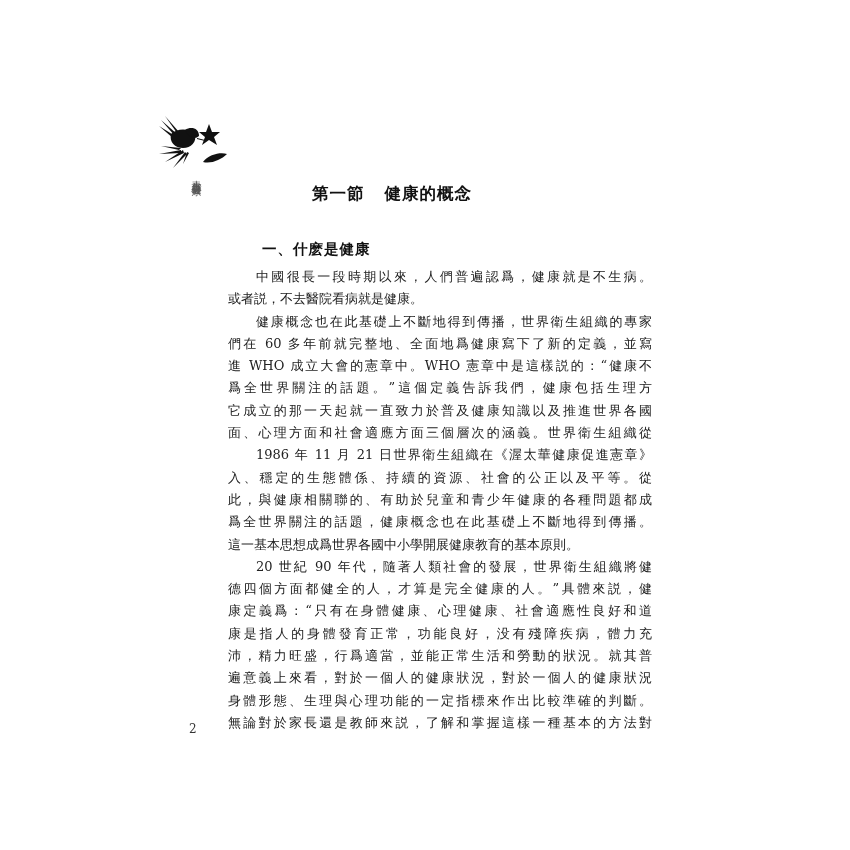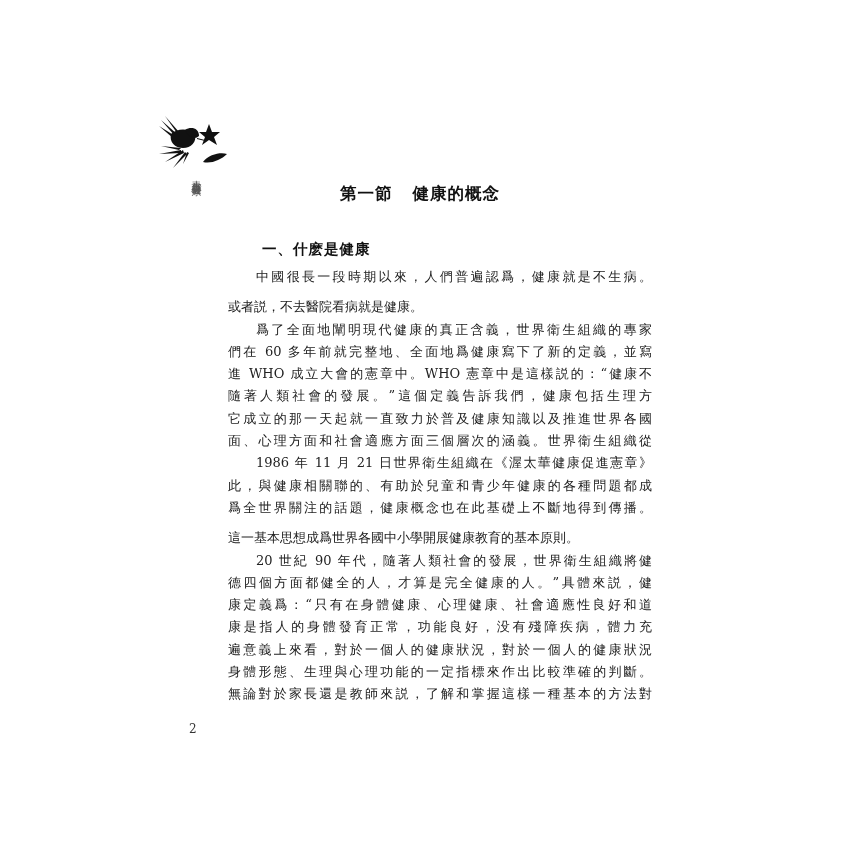--- a/index.html
+++ b/index.html
@@ -4,29 +4,29 @@
   <style>
     html, body { margin:0; padding:0; background:#ffffff; }
     body { width:850px; height:850px; position:relative; overflow:hidden;
       font-family: "DejaVu Serif", "Liberation Serif", serif; color:#1a1a1a; }
     .page { position:absolute; left:0; top:0; width:850px; height:850px; background:#fff; }
     .ornament { position:absolute; left:155px; top:112px; width:80px; height:62px; }
     .running-head { position:absolute; left:189px; top:172px; width:14px;
       font-size:10px; line-height:13px; color:#555; writing-mode:vertical-rl;
       letter-spacing:1px; }
     .chapter-title { position:absolute; left:0; width:784px; top:183px; text-align:center;
-      font-size:16.5px; font-weight:bold; color:#111; letter-spacing:1px;padding-left:28px; }
+      font-size:16.5px; font-weight:bold; color:#111; letter-spacing:1px; }
     .chapter-title .gap { display:inline-block; width:20px; }
     .section-heading { position:absolute; left:262px; top:240px; font-size:14.5px;
       font-family:"DejaVu Sans", "Liberation Sans", sans-serif; font-weight:bold; color:#111; letter-spacing:1px; }
     .body-text { position:absolute; left:228px; top:266px; width:424px; }
     .line { height:22.3px; font-size:13px; line-height:22.3px; white-space:nowrap;
       text-align:justify; text-align-last:justify; overflow:hidden; color:#222; }
     .line.indent { padding-left:28px; }
-    .line.last { text-align-last:left;margin-top:8px; }
+    .line.last { text-align-last:left; }
     .page-number { position:absolute; left:189px; top:722px; font-size:12px; color:#333; }
   </style>
 </head>
 <body>
 
 <div class="page">
 
   <svg class="ornament" viewBox="0 0 80 62">
     <g fill="#111">
 
@@ -55,33 +55,35 @@
 
   <div class="chapter-title">
     <span>第一節</span><span class="gap"></span><span>健康的概念</span>
   </div>
 
   <div class="section-heading">一、什麽是健康</div>
 
   <div class="body-text" id="body-text">
       <div class="line indent">中國很長一段時期以來，人們普遍認爲，健康就是不生病。</div>
       <div class="line last">或者説，不去醫院看病就是健康。</div>
-      <div class="line indent">爲了全面地闡明現代健康的真正含義，世界衛生組織的專家</div>
+      <div class="line indent">健康概念也在此基礎上不斷地得到傳播，世界衛生組織的專家</div>
       <div class="line">們在 60 多年前就完整地、全面地爲健康寫下了新的定義，並寫</div>
       <div class="line">進 WHO 成立大會的憲章中。WHO 憲章中是這樣説的：“健康不</div>
-      <div class="line">隨著人類社會的發展。”這個定義告訴我們，健康包括生理方</div>
+      <div class="line">爲全世界關注的話題。”這個定義告訴我們，健康包括生理方</div>
       <div class="line">它成立的那一天起就一直致力於普及健康知識以及推進世界各國</div>
       <div class="line">面、心理方面和社會適應方面三個層次的涵義。世界衛生組織從</div>
       <div class="line indent">1986 年 11 月 21 日世界衛生組織在《渥太華健康促進憲章》</div>
+      <div class="line">入、穩定的生態體係、持續的資源、社會的公正以及平等。從</div>
       <div class="line">此，與健康相關聯的、有助於兒童和青少年健康的各種問題都成</div>
       <div class="line">爲全世界關注的話題，健康概念也在此基礎上不斷地得到傳播。</div>
       <div class="line last">這一基本思想成爲世界各國中小學開展健康教育的基本原則。</div>
       <div class="line indent">20 世紀 90 年代，隨著人類社會的發展，世界衛生組織將健</div>
       <div class="line">德四個方面都健全的人，才算是完全健康的人。”具體來説，健</div>
       <div class="line">康定義爲：“只有在身體健康、心理健康、社會適應性良好和道</div>
       <div class="line">康是指人的身體發育正常，功能良好，没有殘障疾病，體力充</div>
+      <div class="line">沛，精力旺盛，行爲適當，並能正常生活和勞動的狀況。就其普</div>
       <div class="line">遍意義上來看，對於一個人的健康狀況，對於一個人的健康狀況</div>
       <div class="line">身體形態、生理與心理功能的一定指標來作出比較準確的判斷。</div>
       <div class="line">無論對於家長還是教師來説，了解和掌握這樣一種基本的方法對</div>
     </div>
 
   <div class="page-number">2</div>
 </div>
 
 </body></html>

